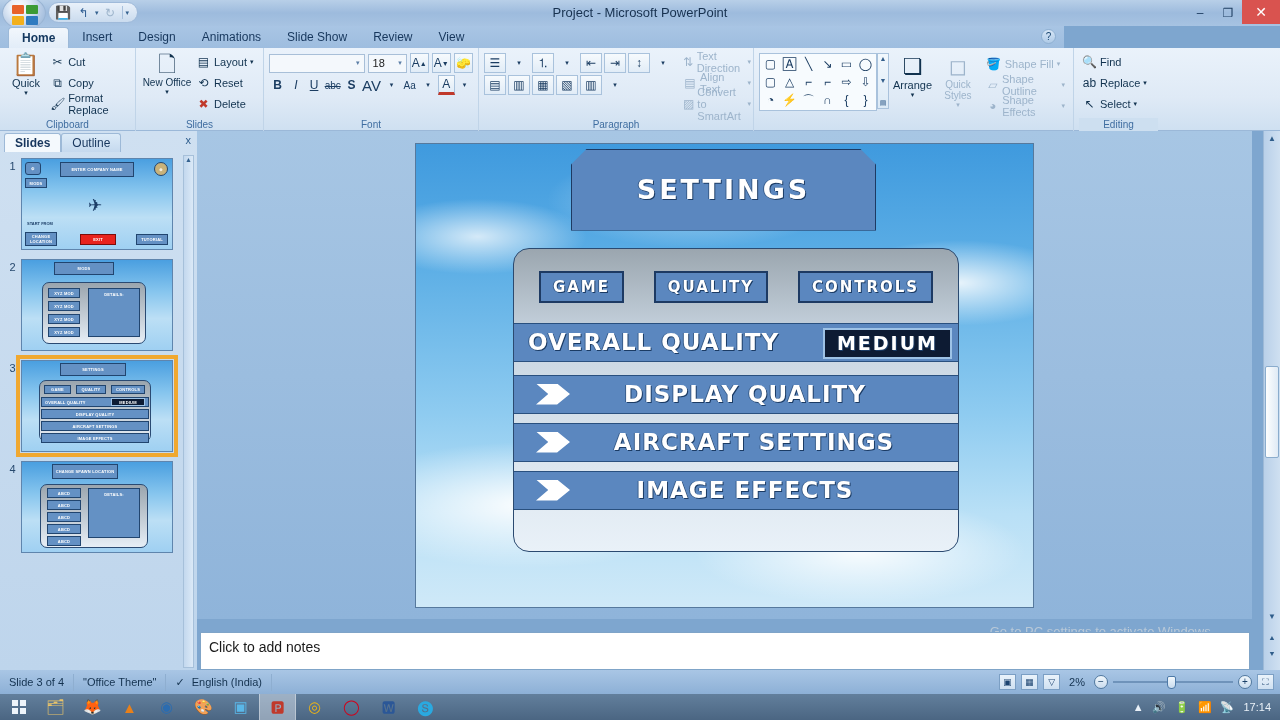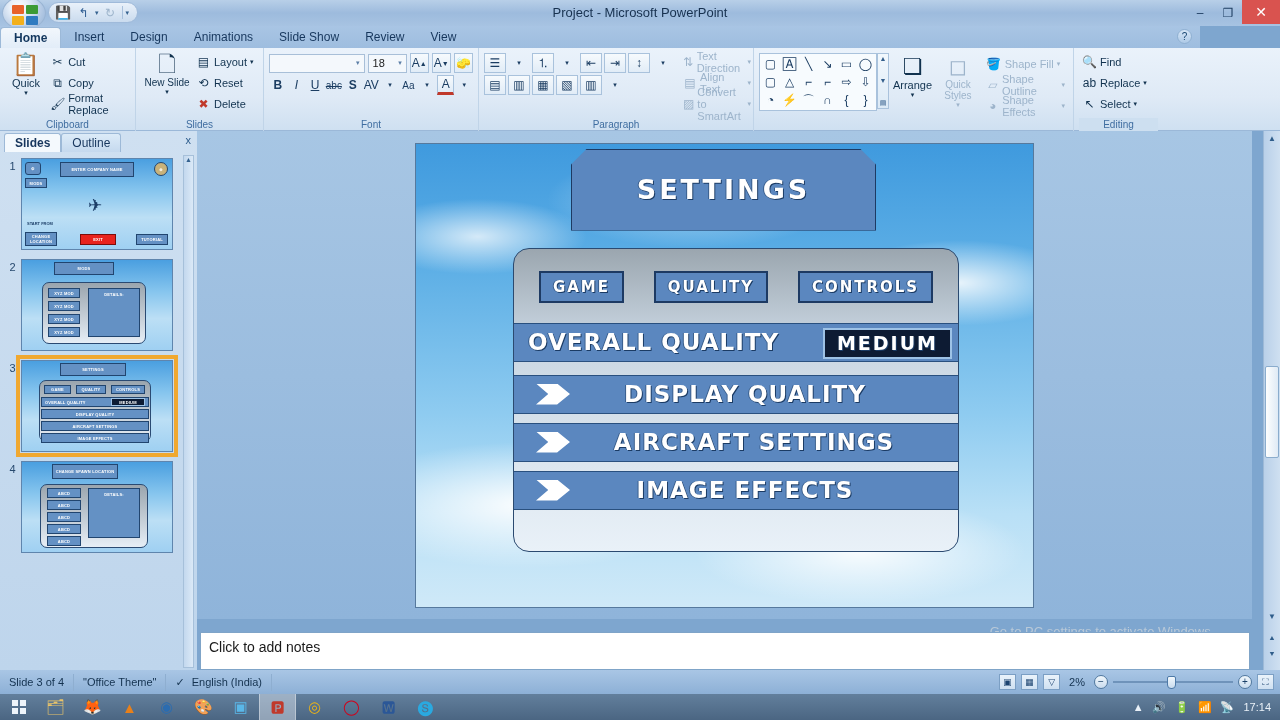--- a/index.html
+++ b/index.html
@@ -44,23 +44,23 @@
   .title-text{
     position:absolute; left:0; right:0; top:0; height:26px; line-height:26px;
     text-align:center; font-size:13px; color:#17314f;
   }
   .wbtns{ position:absolute; right:0; top:0; height:26px; display:flex; }
   .wbtn{ width:28px; height:22px; margin-top:2px; display:flex; align-items:center; justify-content:center;
     font-size:12px; color:#1d3c60; }
   .wbtn.close{ width:38px; height:24px; margin:0; background:#d9534f; color:#fff; font-size:14px;}
   
   .tabbar{
-    position:absolute; left:0; top:26px; width:1200px; height:22px;
+    position:absolute; left:0; top:26px; width:1064px; height:22px;
     background:linear-gradient(to bottom,#a9c5e4,#9ebddf);
-    display:flex; align-items:flex-end; 
+    display:flex; align-items:flex-end; padding-left:8px;
   }
   .tab{
     height:21px; line-height:21px; padding:0 13px; font-size:12px; color:#16365c;
     border-radius:4px 4px 0 0;
   }
   .tab.active{ background:linear-gradient(to bottom,#f2f7fc,#e2edf8); color:#13375e; font-weight:bold;
     border:1px solid #9cb9d8; border-bottom:none; }
   .help-orb{ position:absolute; right:8px; top:3px; width:15px; height:15px; border-radius:50%;
     background:linear-gradient(to bottom,#d7e6f6,#aecae7); border:1px solid #8fb0d2;
     color:#1b4872; font-size:10px; text-align:center; line-height:14px; }
@@ -292,21 +292,21 @@
         </div>
       </div>
     </div>
     <div class="grp-label">Clipboard</div>
   </div>
 
   <div class="grp" style="width:128px">
     <div class="grp-body">
       <div class="bigbtn">
         <span class="ic">🗋</span>
-        <span style="font-size:10px;line-height:11px;text-align:center">New Slide</span>
+        <span style="font-size:10px;line-height:11px;text-align:center">New Office</span>
         <span style="font-size:7px">▾</span>
       </div>
       <div class="col">
         <div class="smallrow">
           <span class="ic">▤</span>
           <span>Layout</span>
           <span class="dd" style="font-size:7px">▾</span>
         </div>
         <div class="smallrow">
           <span class="ic">⟲</span>
@@ -336,21 +336,21 @@
           <div class="sqbtn bd">A<sup style="font-size:7px">▲</sup></div>
           <div class="sqbtn bd">A<sup style="font-size:7px">▼</sup></div>
           <div class="sqbtn bd">🧽</div>
         </div>
         <div class="fmt-row">
           <div class="sqbtn" style="font-weight:bold">B</div>
           <div class="sqbtn" style="font-style:italic">I</div>
           <div class="sqbtn" style="text-decoration:underline">U</div>
           <div class="sqbtn dim" style="text-decoration:line-through;font-size:10px">abc</div>
           <div class="sqbtn" style="font-weight:bold">S</div>
-          <div class="sqbtn" style="font-size:12px">AV</div>
+          <div class="sqbtn" style="font-size:15px">AV</div>
           <div class="sqbtn" style="font-size:7px">▾</div>
           <div class="sqbtn" style="font-size:10px">Aa</div>
           <div class="sqbtn" style="font-size:7px">▾</div>
           <div class="sqbtn bd" style="border-bottom:3px solid #c0392b">A</div>
           <div class="sqbtn" style="font-size:7px">▾</div>
         </div>
       </div>
     </div>
     <div class="grp-label">Font</div>
   </div>

